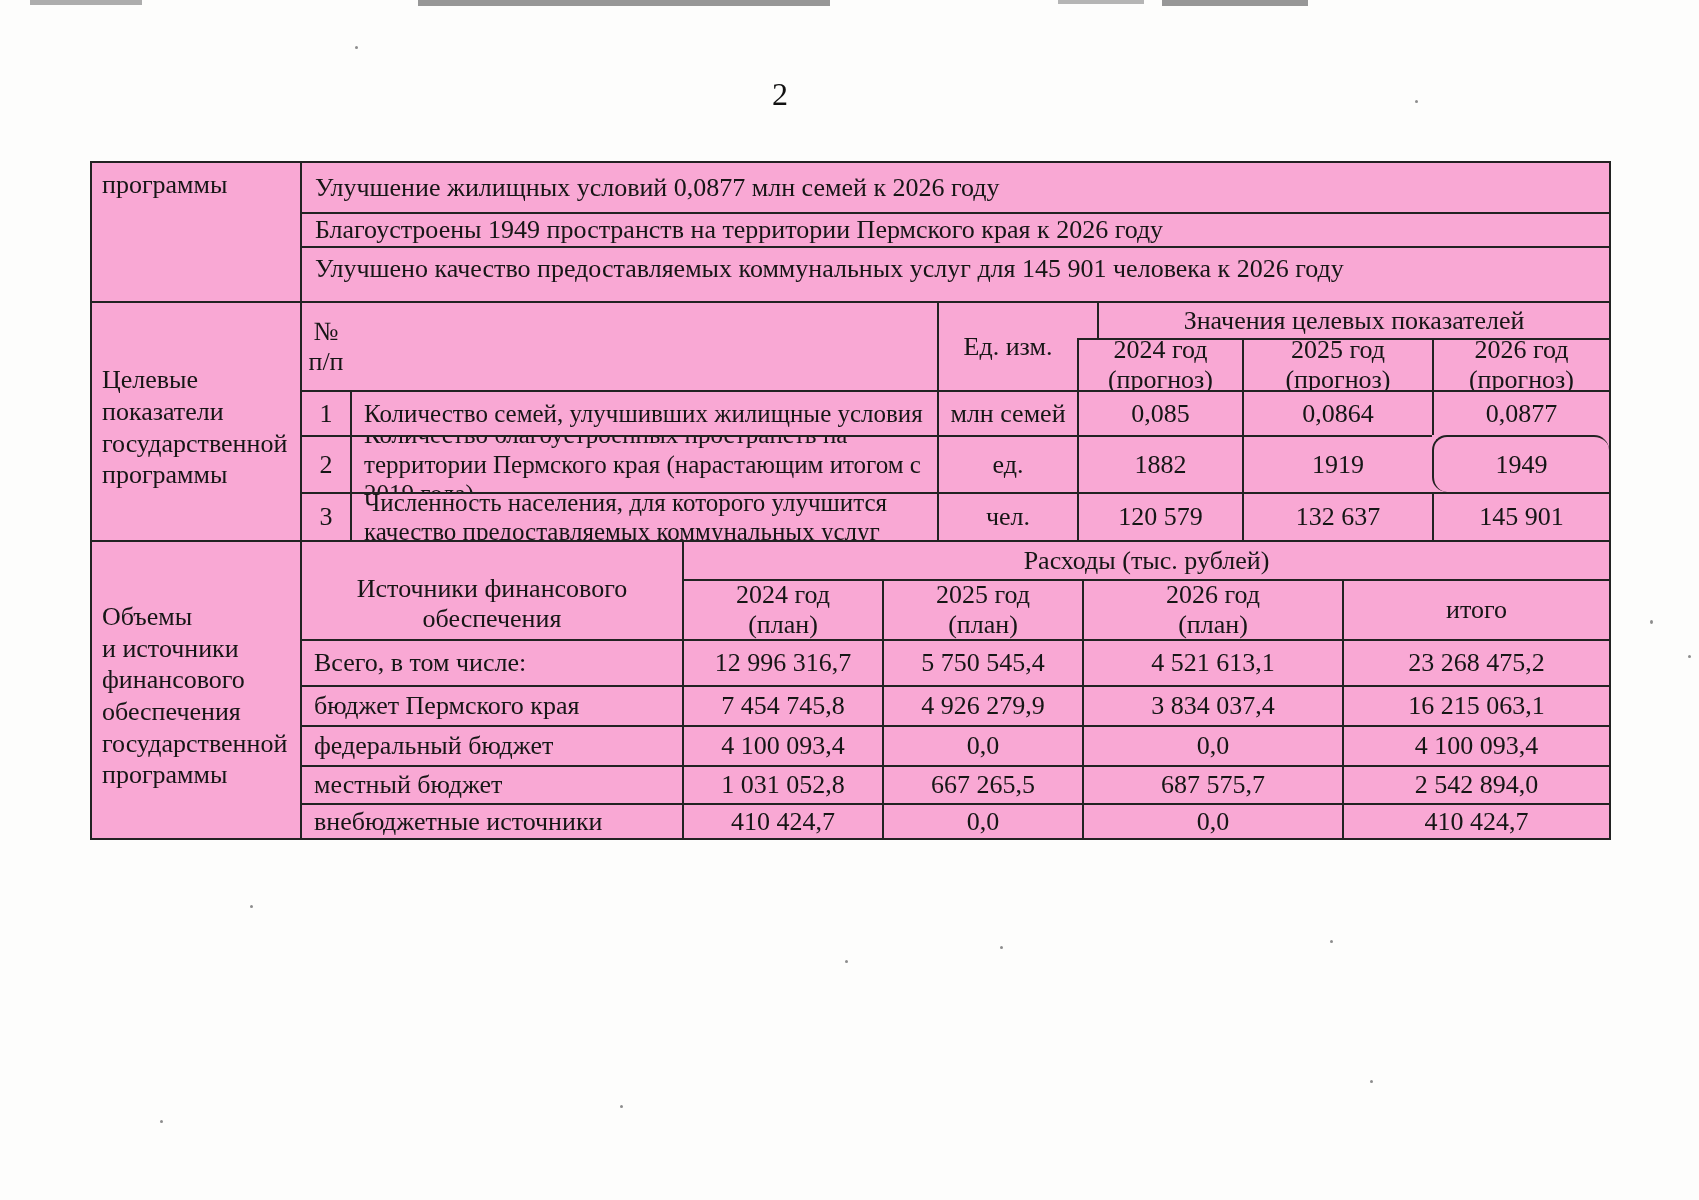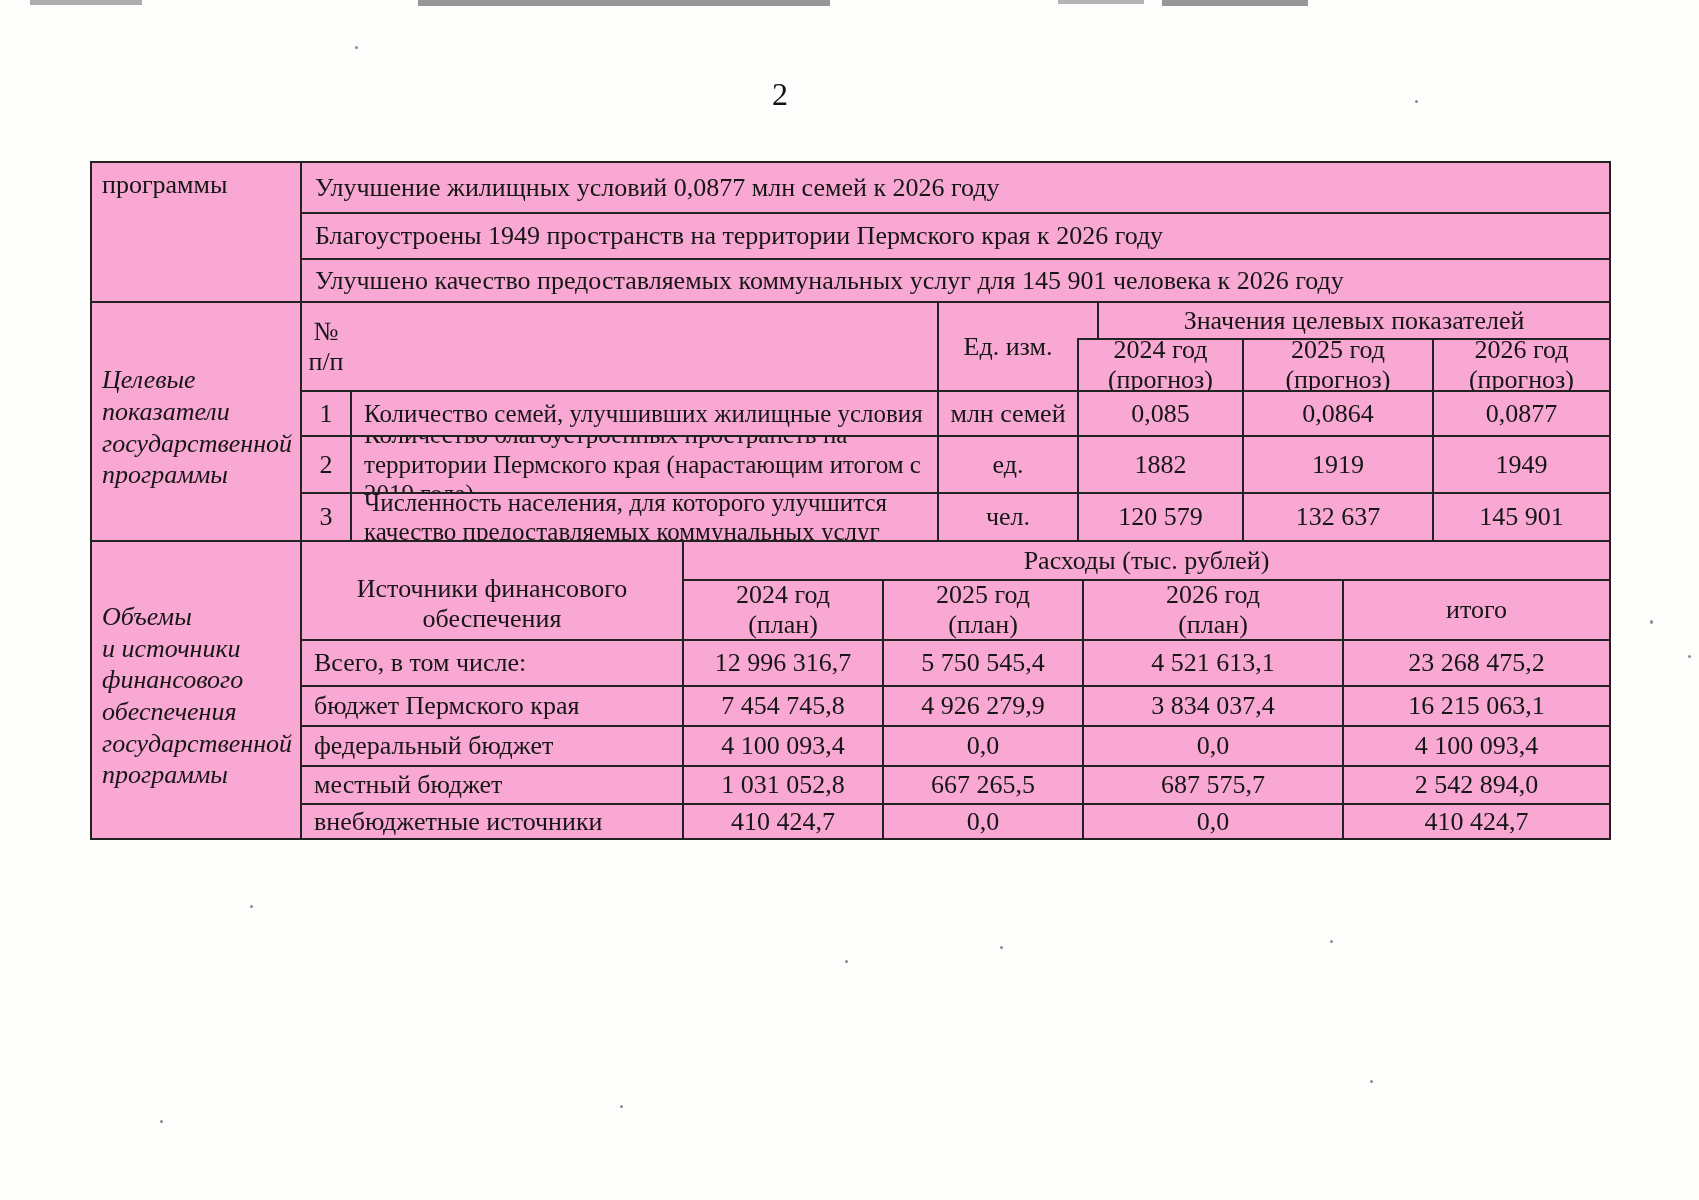--- a/index.html
+++ b/index.html
@@ -29,31 +29,31 @@
   }
   .band{display:flex;box-sizing:border-box;}
   .band + .band{border-top:2px solid #222;}
   .rowlabel{
     width:210px;flex:0 0 210px;
     border-right:2px solid #222;box-sizing:border-box;
     font-size:26px;line-height:1.22;
     padding:6px 6px 0 10px;
     white-space:pre-line;
   }
-  .rowlabel.center{display:flex;align-items:center;padding-top:12px;font-style:italic;}
+  .rowlabel.center{display:flex;align-items:center;padding-top:12px;}
   .content{flex:1;min-width:0;}
 
   
   .goals{display:flex;flex-direction:column;}
   .goal{
     height:49px;box-sizing:border-box;
     display:flex;align-items:center;
     font-size:26px;padding-left:13px;
   }
-  .goal + .goal{border-top:2px solid #222;height:46px;}
+  .goal + .goal{border-top:2px solid #222;height:34px;}
   .goal:last-child{height:43px;}
 
   
   .c{
     border-left:2px solid #222;border-top:2px solid #222;
     box-sizing:border-box;
     display:flex;align-items:center;justify-content:center;
     text-align:center;font-size:26px;line-height:1.15;
     white-space:pre-line;overflow:hidden;
   }
@@ -130,21 +130,21 @@
         <div class="c" style="grid-column:3;grid-row:3;">млн семей</div>
         <div class="c" style="grid-column:4;grid-row:3;">0,085</div>
         <div class="c" style="grid-column:5;grid-row:3;text-align:center;">0,0864</div>
         <div class="c" style="grid-column:6;grid-row:3;text-align:center;">0,0877</div>
 
         <div class="c nl" style="grid-column:1;grid-row:4;">2</div>
         <div class="c left small" style="grid-column:2;grid-row:4;">Количество благоустроенных пространств на территории Пермского края (нарастающим итогом с 2019 года)</div>
         <div class="c" style="grid-column:3;grid-row:4;">ед.</div>
         <div class="c" style="grid-column:4;grid-row:4;">1882</div>
         <div class="c" style="grid-column:5;grid-row:4;">1919</div>
-        <div class="c" style="grid-column:6;grid-row:4;">1949</div>
+        <div class="c" style="grid-column:6;grid-row:4;border-radius:15px;">1949</div>
 
         <div class="c nl" style="grid-column:1;grid-row:5;">3</div>
         <div class="c left small" style="grid-column:2;grid-row:5;">Численность населения, для которого улучшится качество предоставляемых коммунальных услуг</div>
         <div class="c" style="grid-column:3;grid-row:5;">чел.</div>
         <div class="c" style="grid-column:4;grid-row:5;">120 579</div>
         <div class="c" style="grid-column:5;grid-row:5;">132 637</div>
         <div class="c" style="grid-column:6;grid-row:5;">145 901</div>
       </div>
     </div>
 

